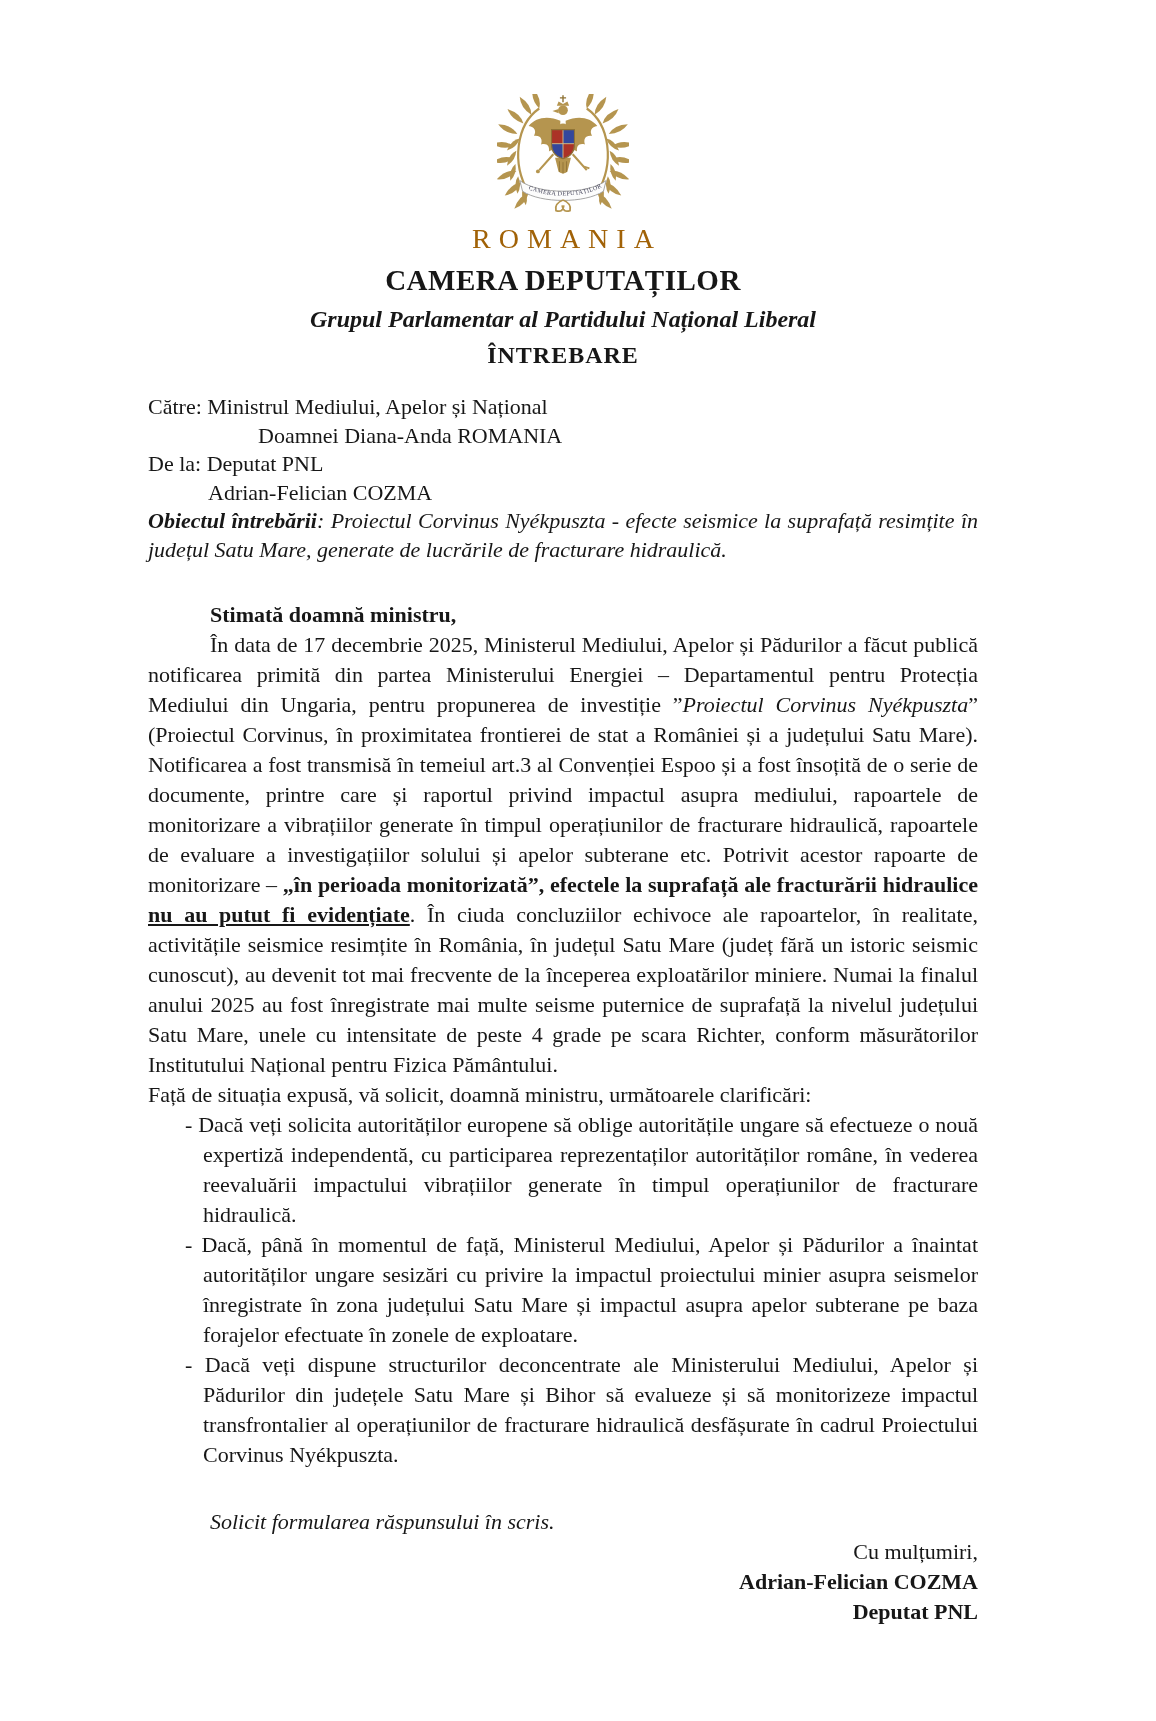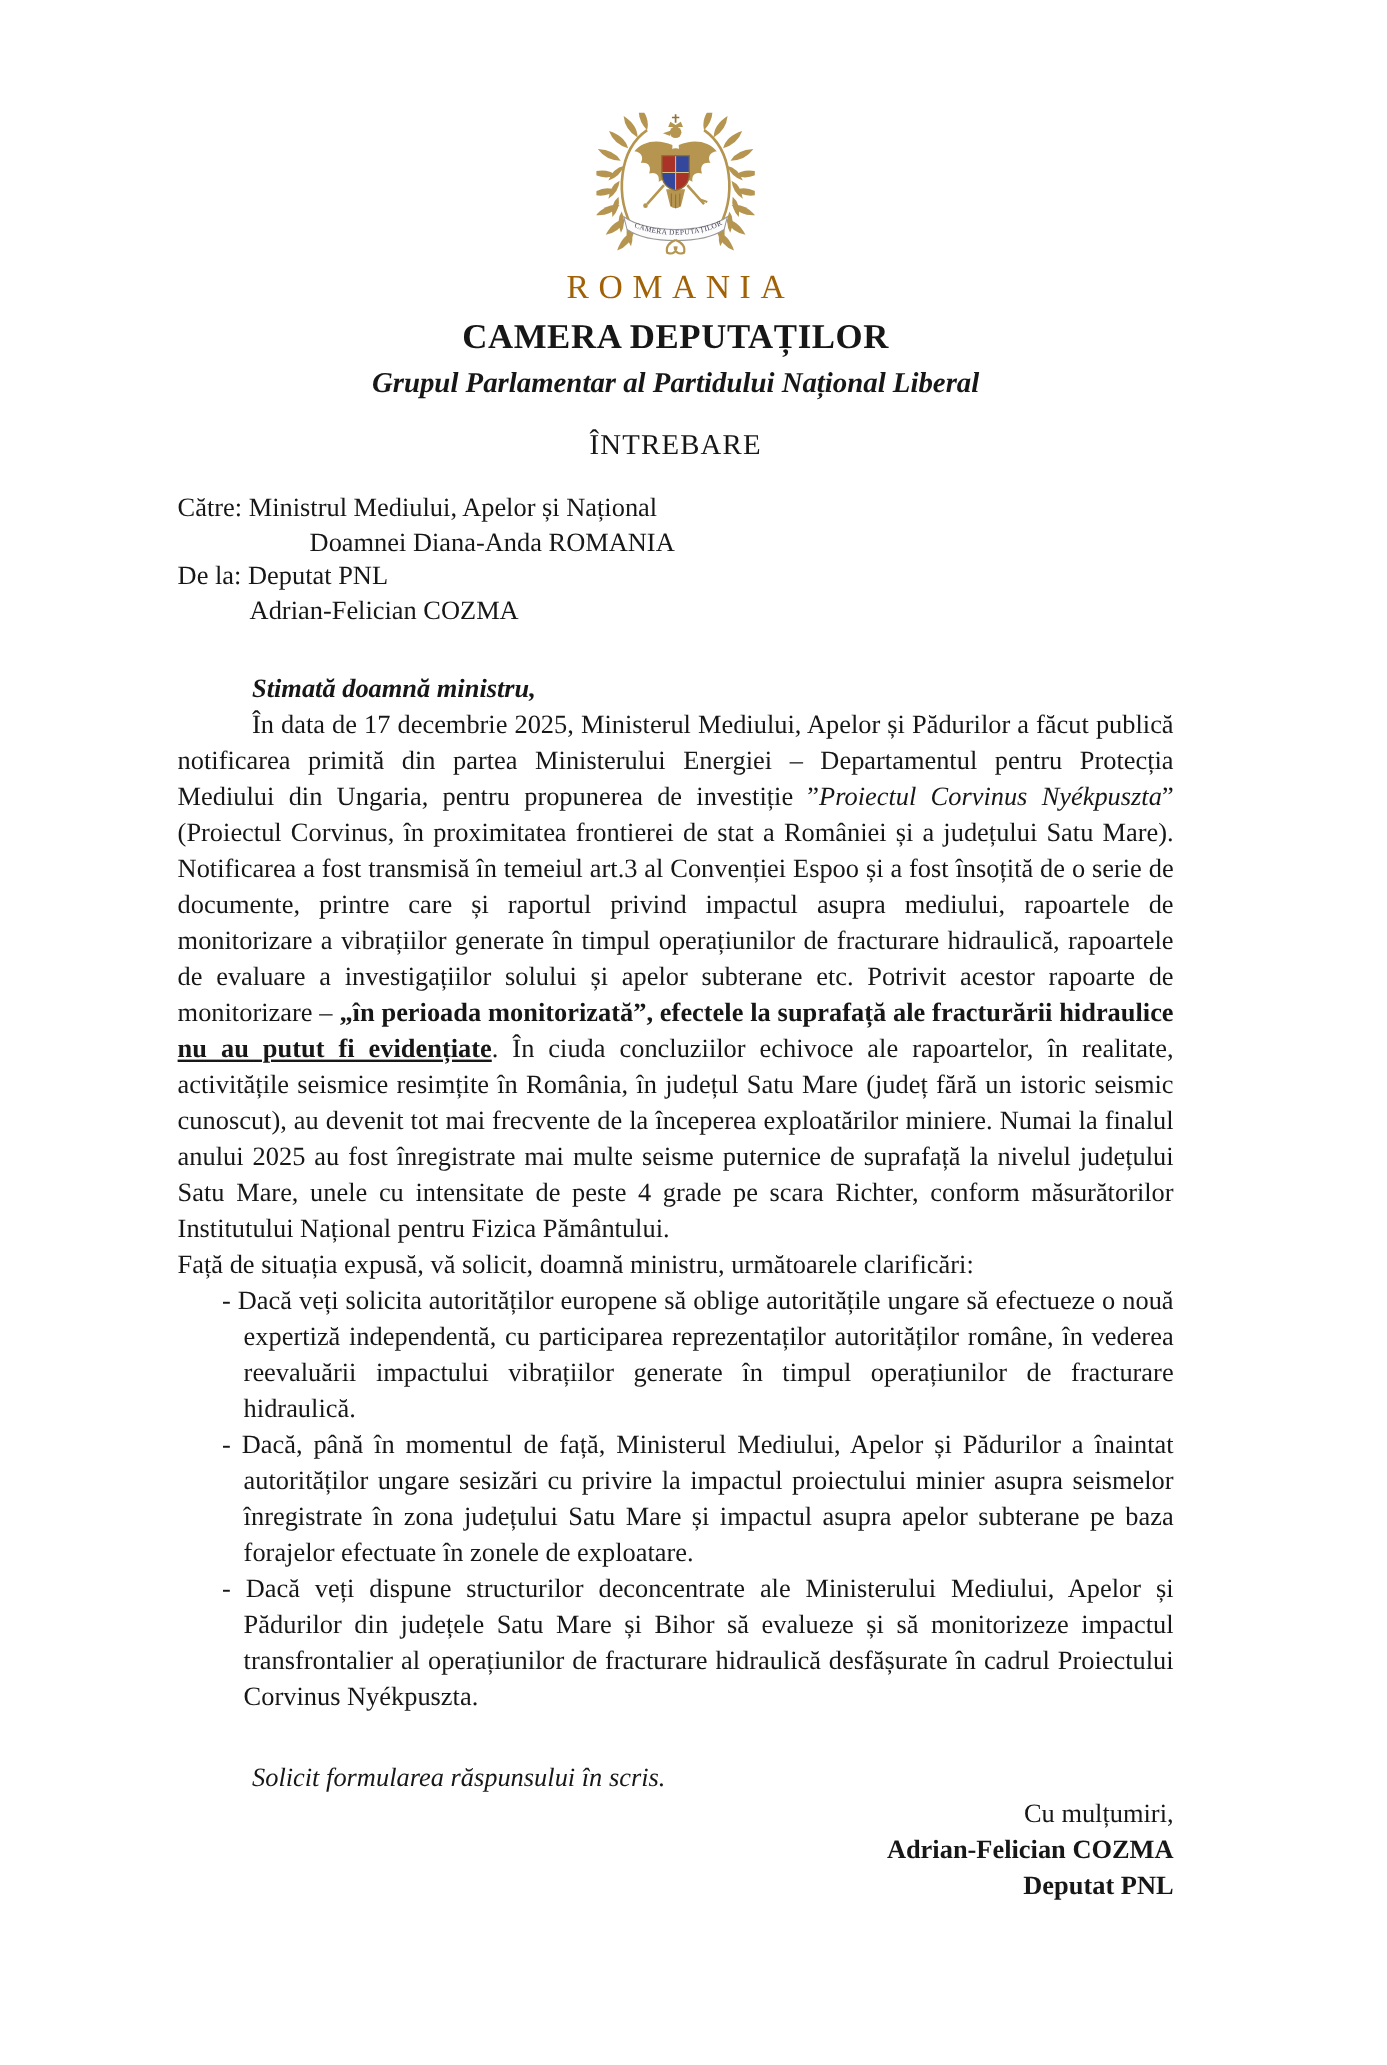--- a/index.html
+++ b/index.html
@@ -34,43 +34,43 @@
     margin-top:9px;
   }
   .group-name{
     font-size:24px;
     font-weight:bold;
     font-style:italic;
     margin-top:9px;
   }
   .doc-type{
     font-size:24px;
-    font-weight:normal;
+    font-weight:bold;
     letter-spacing:1px;
-    margin-top:24px;
+    margin-top:9px;
   }
   .addressing{
     margin-top:24px;
     font-size:22px;
     line-height:28.5px;
     text-align:left;
   }
   .addr-line{margin:0;}
   .addr-label{font-weight:normal;}
   .addr-to-person{padding-left:110px;}
   .addr-from-person{padding-left:60px;}
   .subject{margin:0;text-align:justify;font-style:italic;}
   .subject-label{font-weight:bold;}
   .body-block{
     margin-top:36px;
     font-size:22px;
     line-height:30px;
     text-align:justify;
   }
-  .salutation{margin:0;font-weight:bold;text-indent:62px;font-style:italic;}
+  .salutation{margin:0;font-weight:bold;text-indent:62px;}
   .main-paragraph{margin:0;text-indent:62px;}
   .request-intro{margin:0;}
   .questions{margin:0;padding:0;list-style:none;}
   .questions li{
     margin:0;
     padding-left:55px;
     text-indent:-18px;
     text-align:justify;
   }
   .closing-note{
@@ -175,20 +175,21 @@
       <div class="institution">CAMERA DEPUTAȚILOR</div>
       <div class="group-name">Grupul Parlamentar al Partidului Național Liberal</div>
       <div class="doc-type">ÎNTREBARE</div>
     </div>
 
     <div class="addressing">
       <p class="addr-line"><span class="addr-label">Către:</span> <span>Ministrul Mediului, Apelor și Național</span></p>
       <p class="addr-line addr-to-person">Doamnei Diana-Anda ROMANIA</p>
       <p class="addr-line"><span class="addr-label">De la:</span> <span>Deputat PNL</span></p>
       <p class="addr-line addr-from-person">Adrian-Felician COZMA</p>
+      <p class="subject"><span class="subject-label">Obiectul întrebării</span><span class="subject-value">: Proiectul Corvinus Nyékpuszta - efecte seismice la suprafață resimțite în județul Satu Mare, generate de lucrările de fracturare hidraulică.</span></p>
     </div>
 
     <div class="body-block">
       <p class="salutation">Stimată doamnă ministru,</p>
       <p class="main-paragraph"><span>În data de 17 decembrie 2025, Ministerul Mediului, Apelor și Pădurilor a făcut publică notificarea primită din partea Ministerului Energiei – Departamentul pentru Protecția Mediului din Ungaria, pentru propunerea de investiție ”</span><span style="font-style: italic;">Proiectul Corvinus Nyékpuszta</span><span>” (Proiectul Corvinus, în proximitatea frontierei de stat a României și a județului Satu Mare). Notificarea a fost transmisă în temeiul art.3 al Convenției Espoo și a fost însoțită de o serie de documente, printre care și raportul privind impactul asupra mediului, rapoartele de monitorizare a vibrațiilor generate în timpul operațiunilor de fracturare hidraulică, rapoartele de evaluare a investigațiilor solului și apelor subterane etc. Potrivit acestor rapoarte de monitorizare – </span><span style="font-weight: bold;">„în perioada monitorizată”, efectele la suprafață ale fracturării hidraulice </span><span style="font-weight: bold; text-decoration: underline;">nu au putut fi evidențiate</span><span>. În ciuda concluziilor echivoce ale rapoartelor, în realitate, activitățile seismice resimțite în România, în județul Satu Mare (județ fără un istoric seismic cunoscut), au devenit tot mai frecvente de la începerea exploatărilor miniere. Numai la finalul anului 2025 au fost înregistrate mai multe seisme puternice de suprafață la nivelul județului Satu Mare, unele cu intensitate de peste 4 grade pe scara Richter, conform măsurătorilor Institutului Național pentru Fizica Pământului.</span></p>
       <p class="request-intro">Față de situația expusă, vă solicit, doamnă ministru, următoarele clarificări:</p>
       <ul class="questions">
         <li>- Dacă veți solicita autorităților europene să oblige autoritățile ungare să efectueze o nouă expertiză independentă, cu participarea reprezentaților autorităților române, în vederea reevaluării impactului vibrațiilor generate în timpul operațiunilor de fracturare hidraulică.</li>
         <li>- Dacă, până în momentul de față, Ministerul Mediului, Apelor și Pădurilor a înaintat autorităților ungare sesizări cu privire la impactul proiectului minier asupra seismelor înregistrate în zona județului Satu Mare și impactul asupra apelor subterane pe baza forajelor efectuate în zonele de exploatare.</li>
         <li>- Dacă veți dispune structurilor deconcentrate ale Ministerului Mediului, Apelor și Pădurilor din județele Satu Mare și Bihor să evalueze și să monitorizeze impactul transfrontalier al operațiunilor de fracturare hidraulică desfășurate în cadrul Proiectului Corvinus Nyékpuszta.</li>

